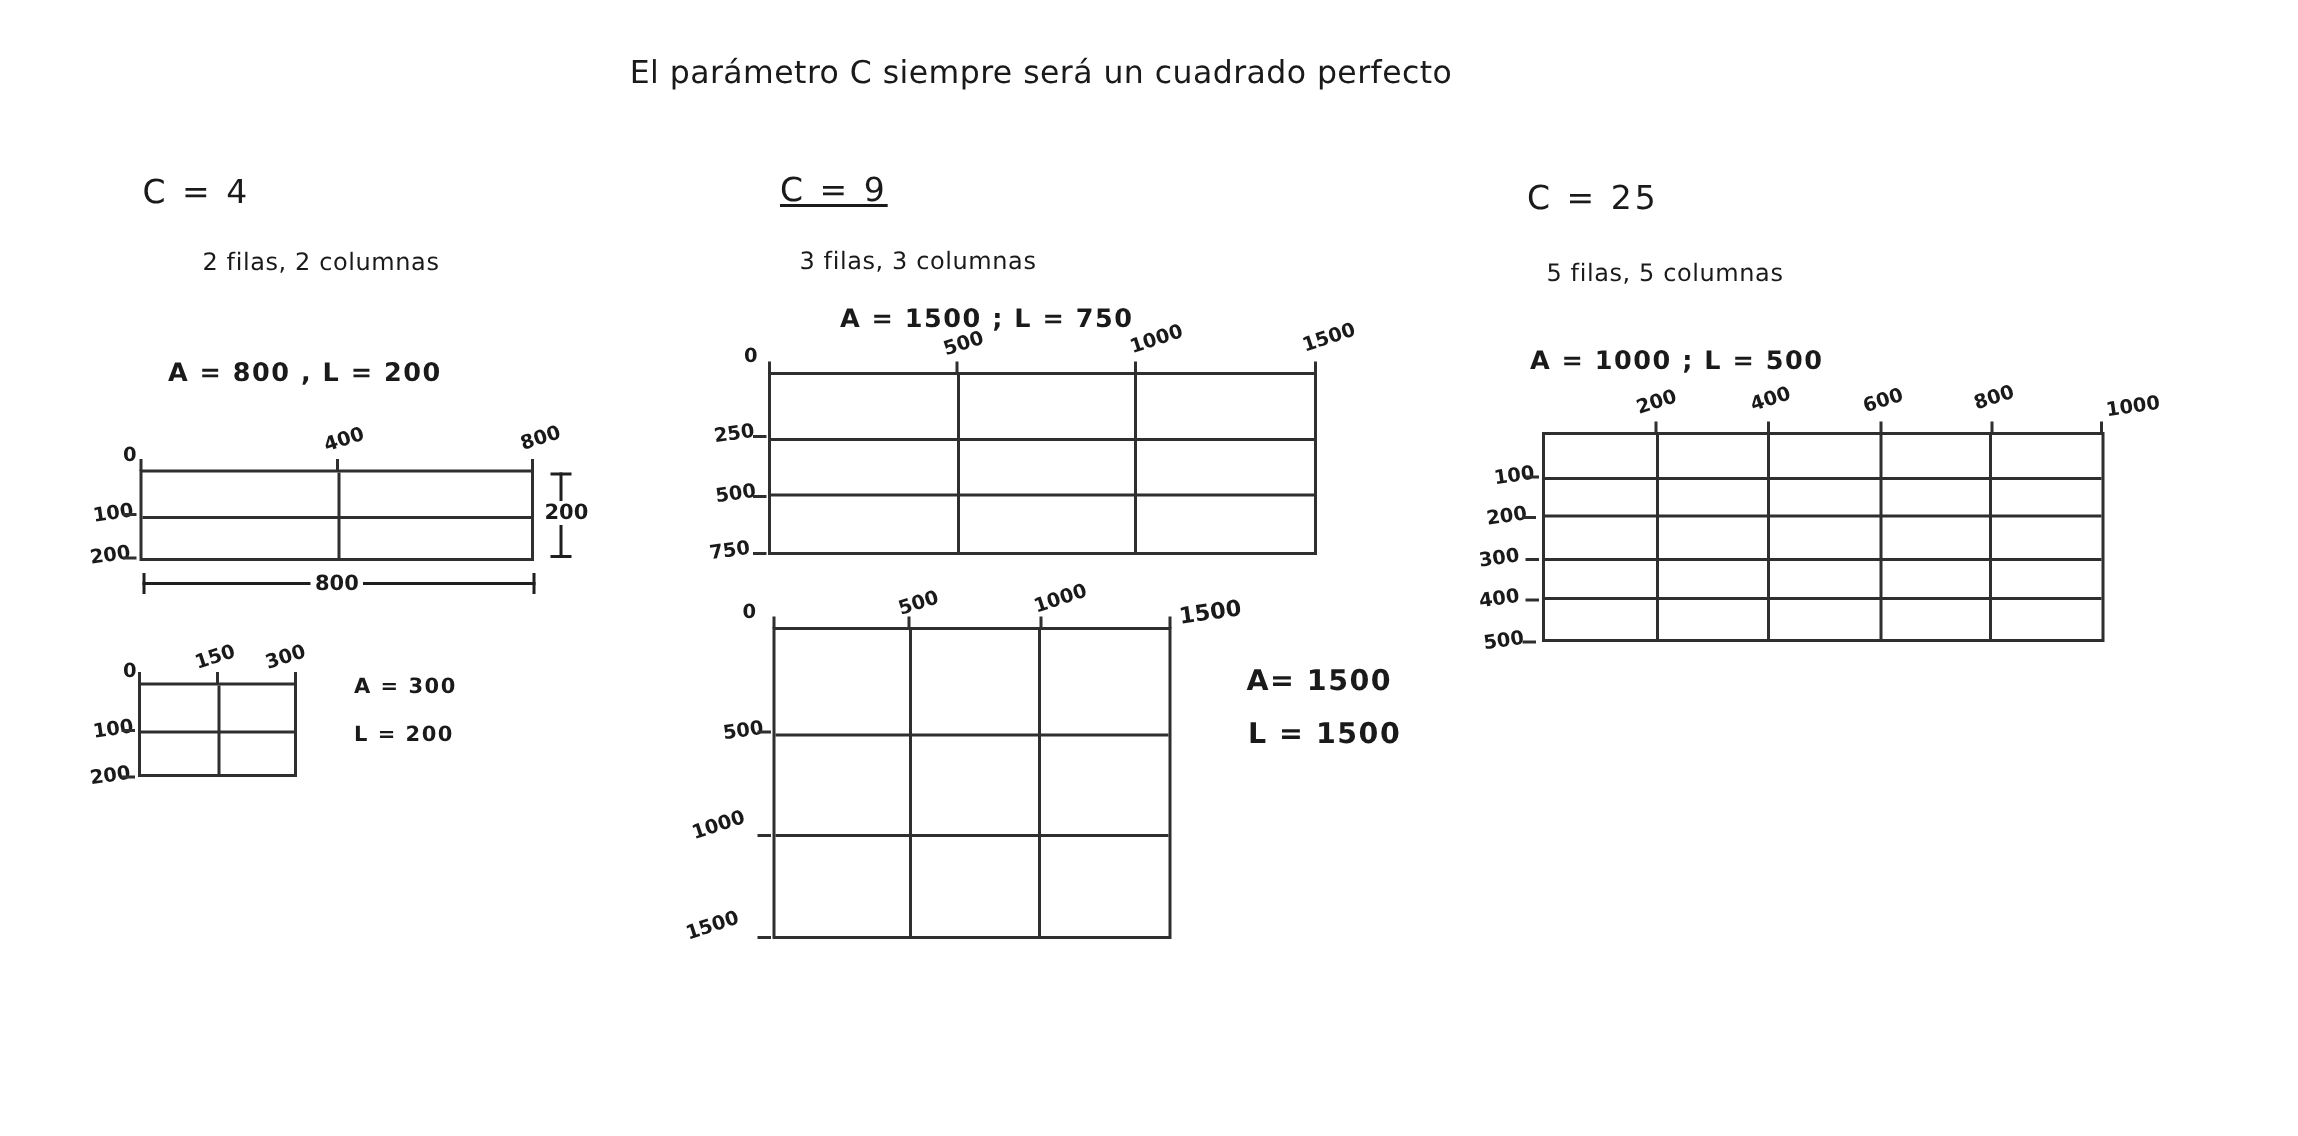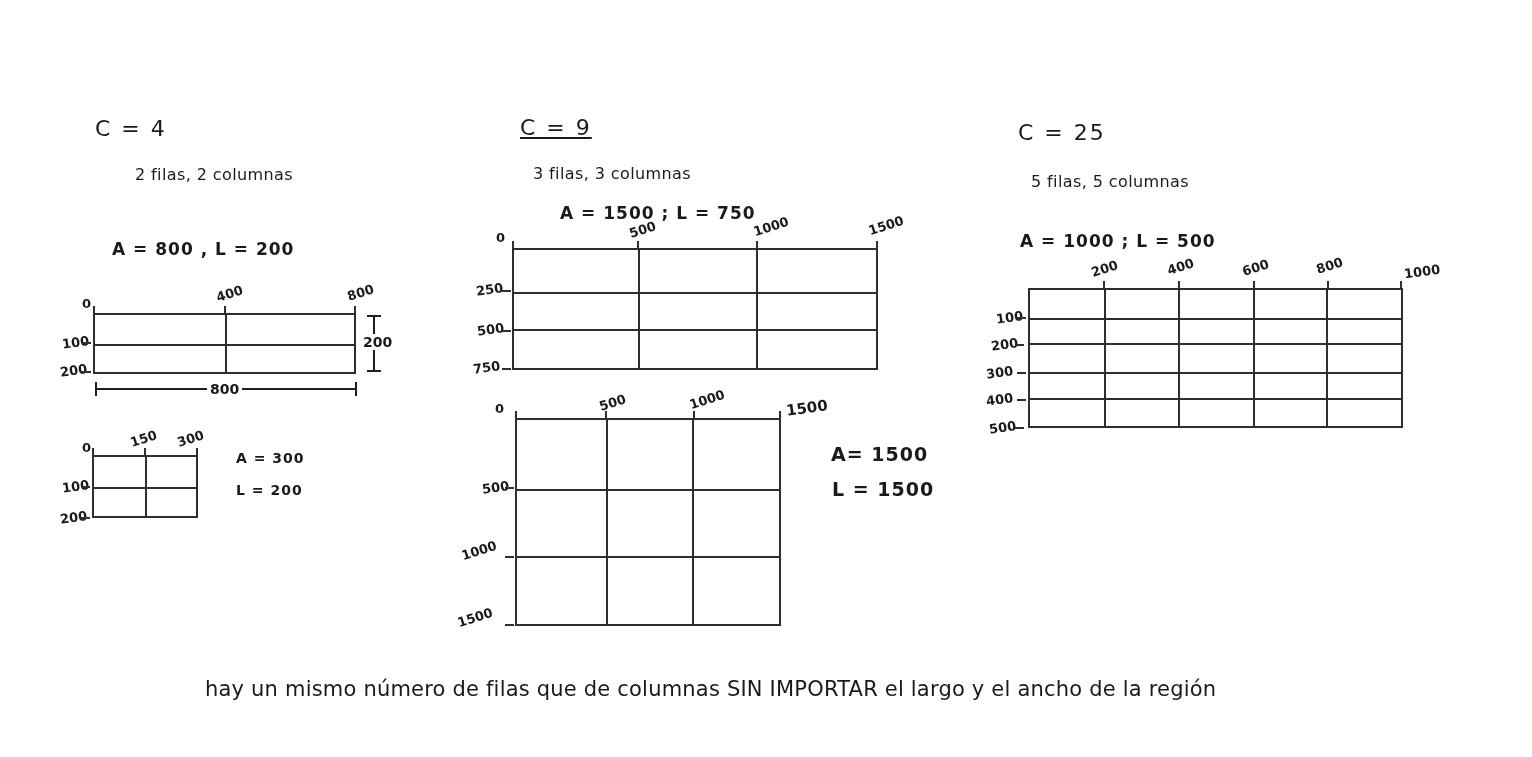--- a/index.html
+++ b/index.html
@@ -25,20 +25,21 @@
   .stub-h { position:absolute; width:9px; height:2px; background:#2f2f2f; }
   .dim-cap-h { position:absolute; left:0; right:0; height:2px; background:#1f1f1f; }
   .dim-cap-v { position:absolute; top:0; bottom:0; width:2px; background:#1f1f1f; }
   .dim-label { position:absolute; font-size:14px; font-weight:bold; background:#fff; padding:0 3px; white-space:nowrap; }
 </style>
 </head>
 <body>
 
 <div class="canvas">
 
+  <div class="abs title" style="left:354px;top:36px;width:680px;text-align:center;">El parámetro C siempre será un cuadrado perfecto</div>
 
   <div class="abs heading" style="left:95px;top:116px;">C = 4</div>
   <div class="abs note" style="left:135px;top:165px;">2 filas, 2 columnas</div>
   <div class="abs params" style="left:112px;top:239px;">A = 800 ,   L = 200</div>
 
   <div class="gridbox" style="left:93px;top:313px;width:263px;height:61px;">
     <div class="vline" style="left:50%;"></div>
     <div class="hline" style="top:50%;"></div>
   </div>
   <span class="tick" style="left:82px;top:296px;">0</span>
@@ -159,15 +160,14 @@
   <span class="tick rot-s" style="left:991px;top:337px;">200</span>
   <span class="tick rot-s" style="left:986px;top:365px;">300</span>
   <span class="tick rot-s" style="left:986px;top:392px;">400</span>
   <span class="tick rot-s" style="left:989px;top:420px;">500</span>
   <div class="stub-h" style="left:1017px;top:317px;"></div>
   <div class="stub-h" style="left:1015px;top:344px;"></div>
   <div class="stub-h" style="left:1017px;top:372px;"></div>
   <div class="stub-h" style="left:1017px;top:399px;"></div>
   <div class="stub-h" style="left:1015px;top:427px;"></div>
 
-  <div class="abs footer-line" style="left:205px;top:677px;">hay un mismo número de filas que de columnas SIN IMPORTAR el largo y el ancho de la región</div>
 
 </div>
 
 </body></html>

